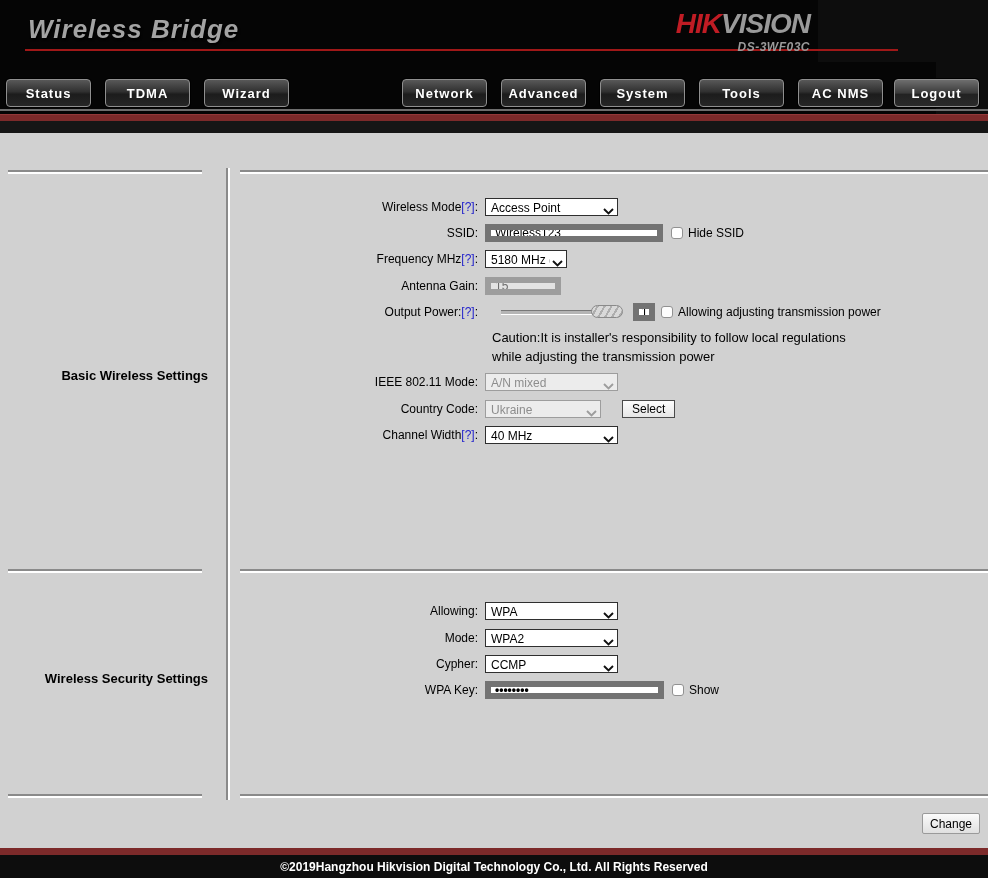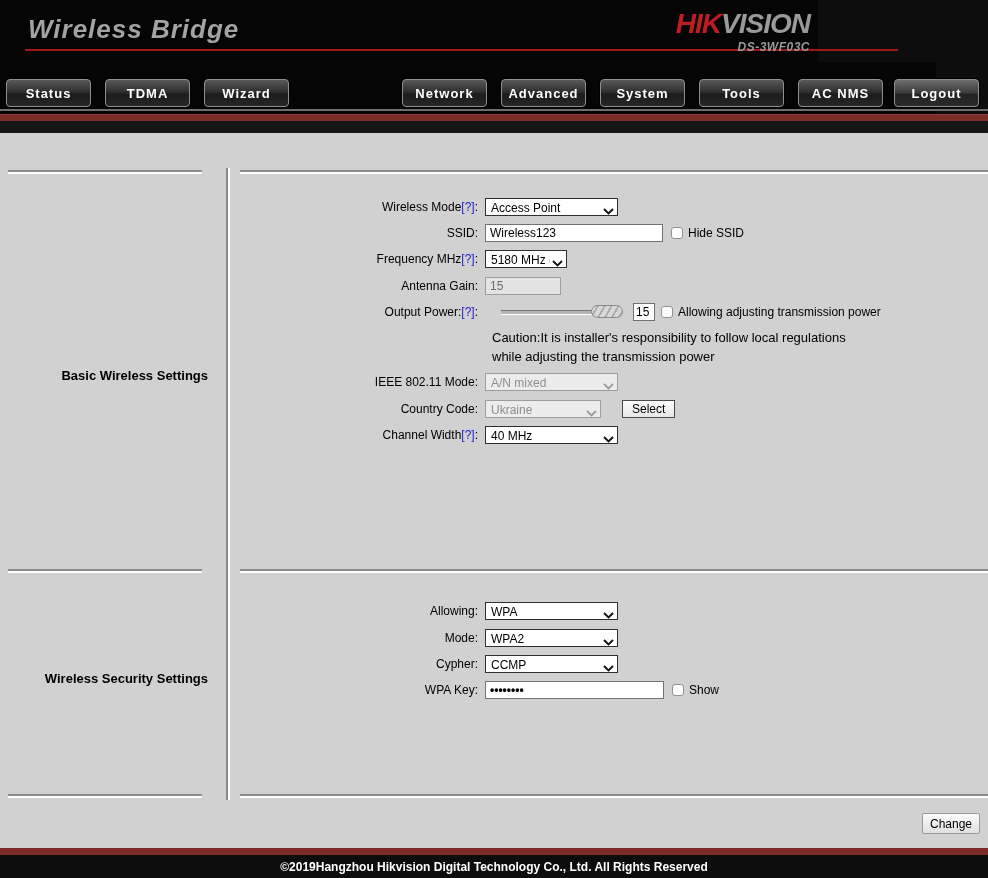--- a/index.html
+++ b/index.html
@@ -51,21 +51,21 @@
   .lbl .help{color:#2323cc;}
   .sel{
     width:133px;height:18px;border:1px solid #2f2f2f;background:#fff;box-sizing:border-box;
     display:flex;align-items:flex-end;font-size:12px;color:#000;padding:0 3px 0 5px;cursor:pointer;
     white-space:nowrap;overflow:hidden;
   }
   .sel .val{flex:1 1 auto;overflow:hidden;}
   .sel svg{flex:0 0 auto;margin-left:2px;}
   .sel.disabled{background:#ececec;color:#8d8d8d;border-color:#9d9d9d;cursor:default;}
   .txt{
-    height:18px;border:1px solid #737373;background:#fff;box-sizing:border-box;
+    height:18px;border:6px solid #737373;background:#fff;box-sizing:border-box;
     font-family:"Liberation Sans","DejaVu Sans",sans-serif;font-size:12px;color:#000;padding:0 4px;
   }
   .txt.disabled{background:#e3e3e3;border-color:#9d9d9d;color:#6c6c6c;}
   .chk{
     width:12px;height:12px;border:1px solid #919191;border-radius:3px;background:#fdfdfd;
     display:inline-block;box-sizing:border-box;cursor:pointer;flex:0 0 auto;
   }
   .chk-lbl{font-size:12px;color:#000;margin-left:5px;white-space:nowrap;}
   .note{position:absolute;left:492px;font-size:13px;color:#000;white-space:nowrap;}
   

